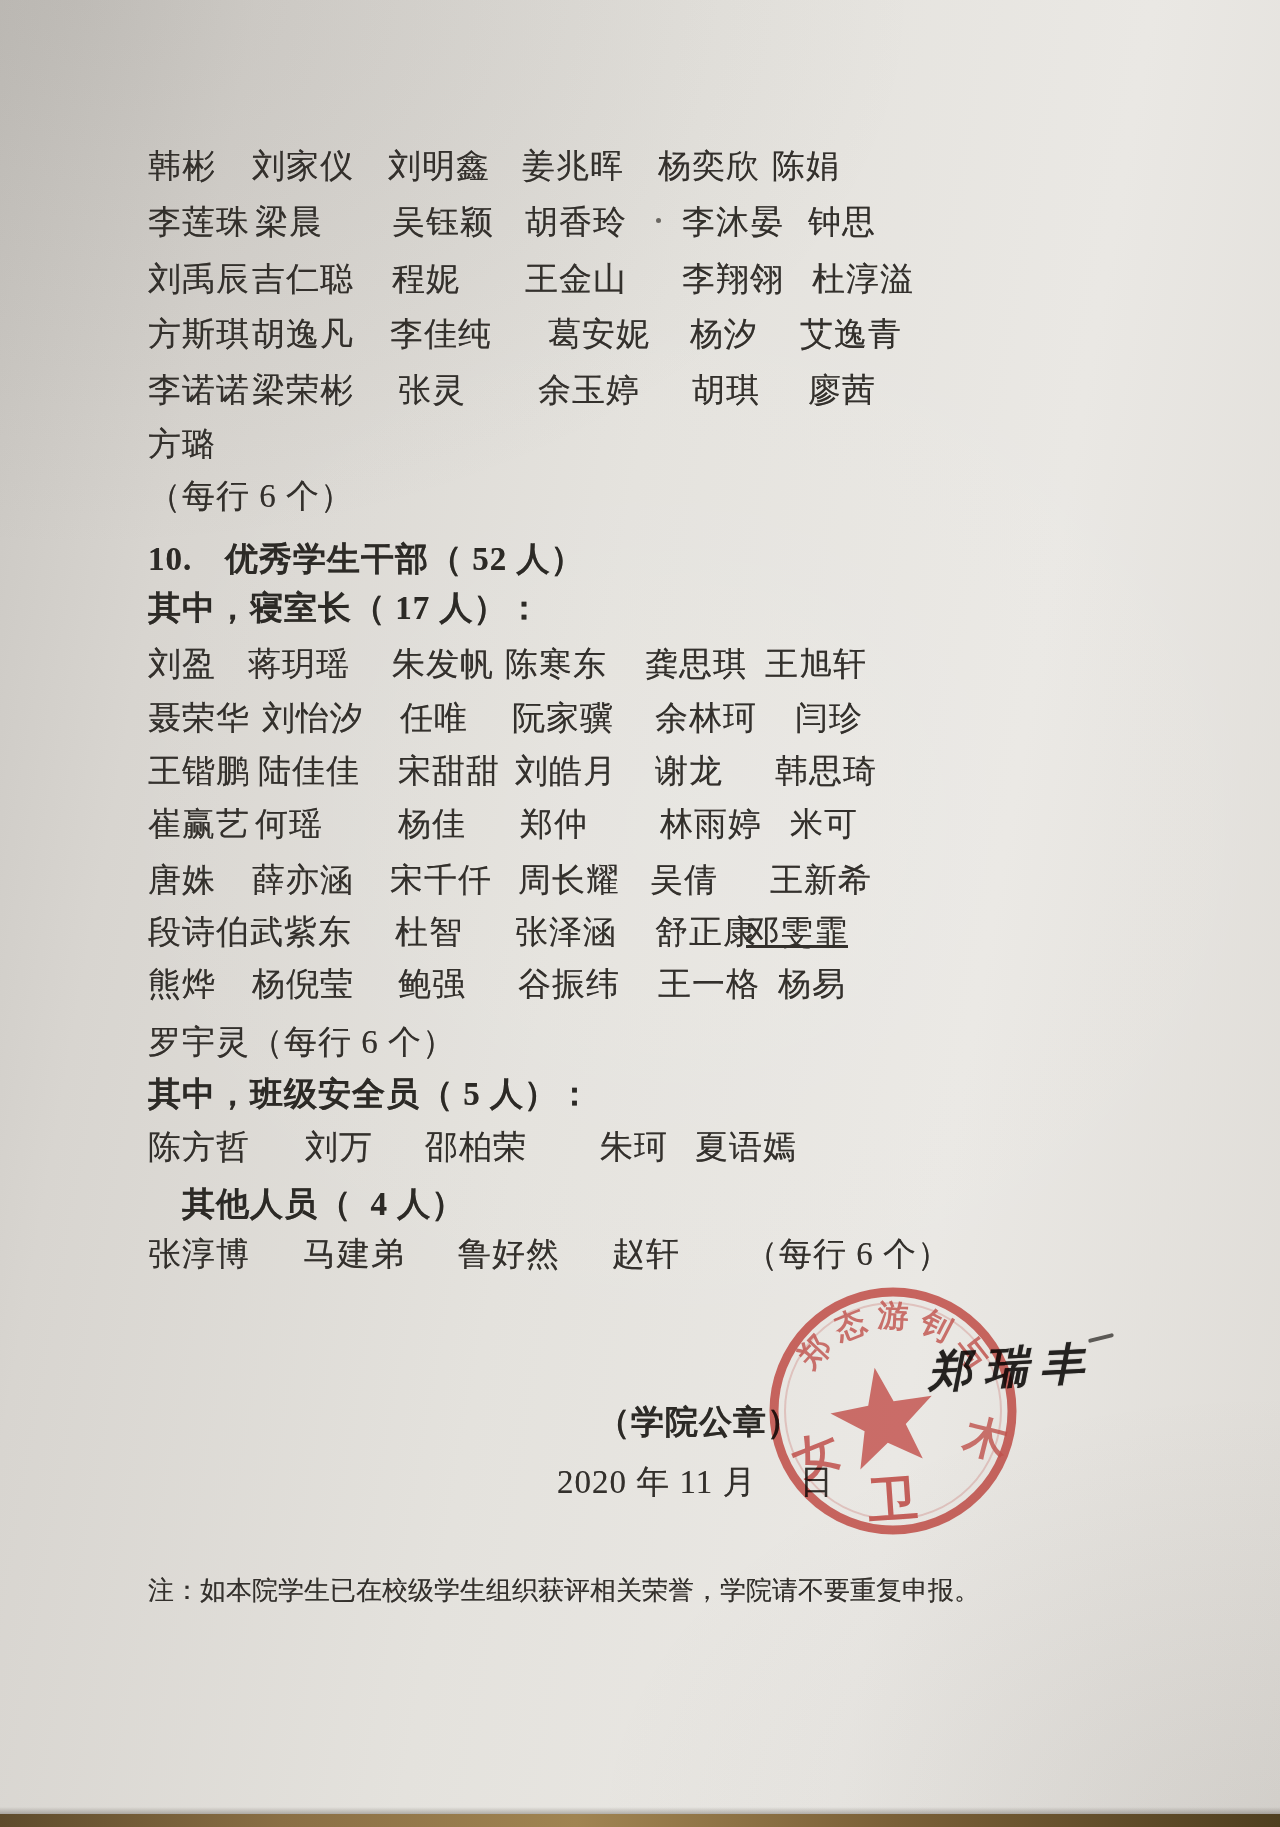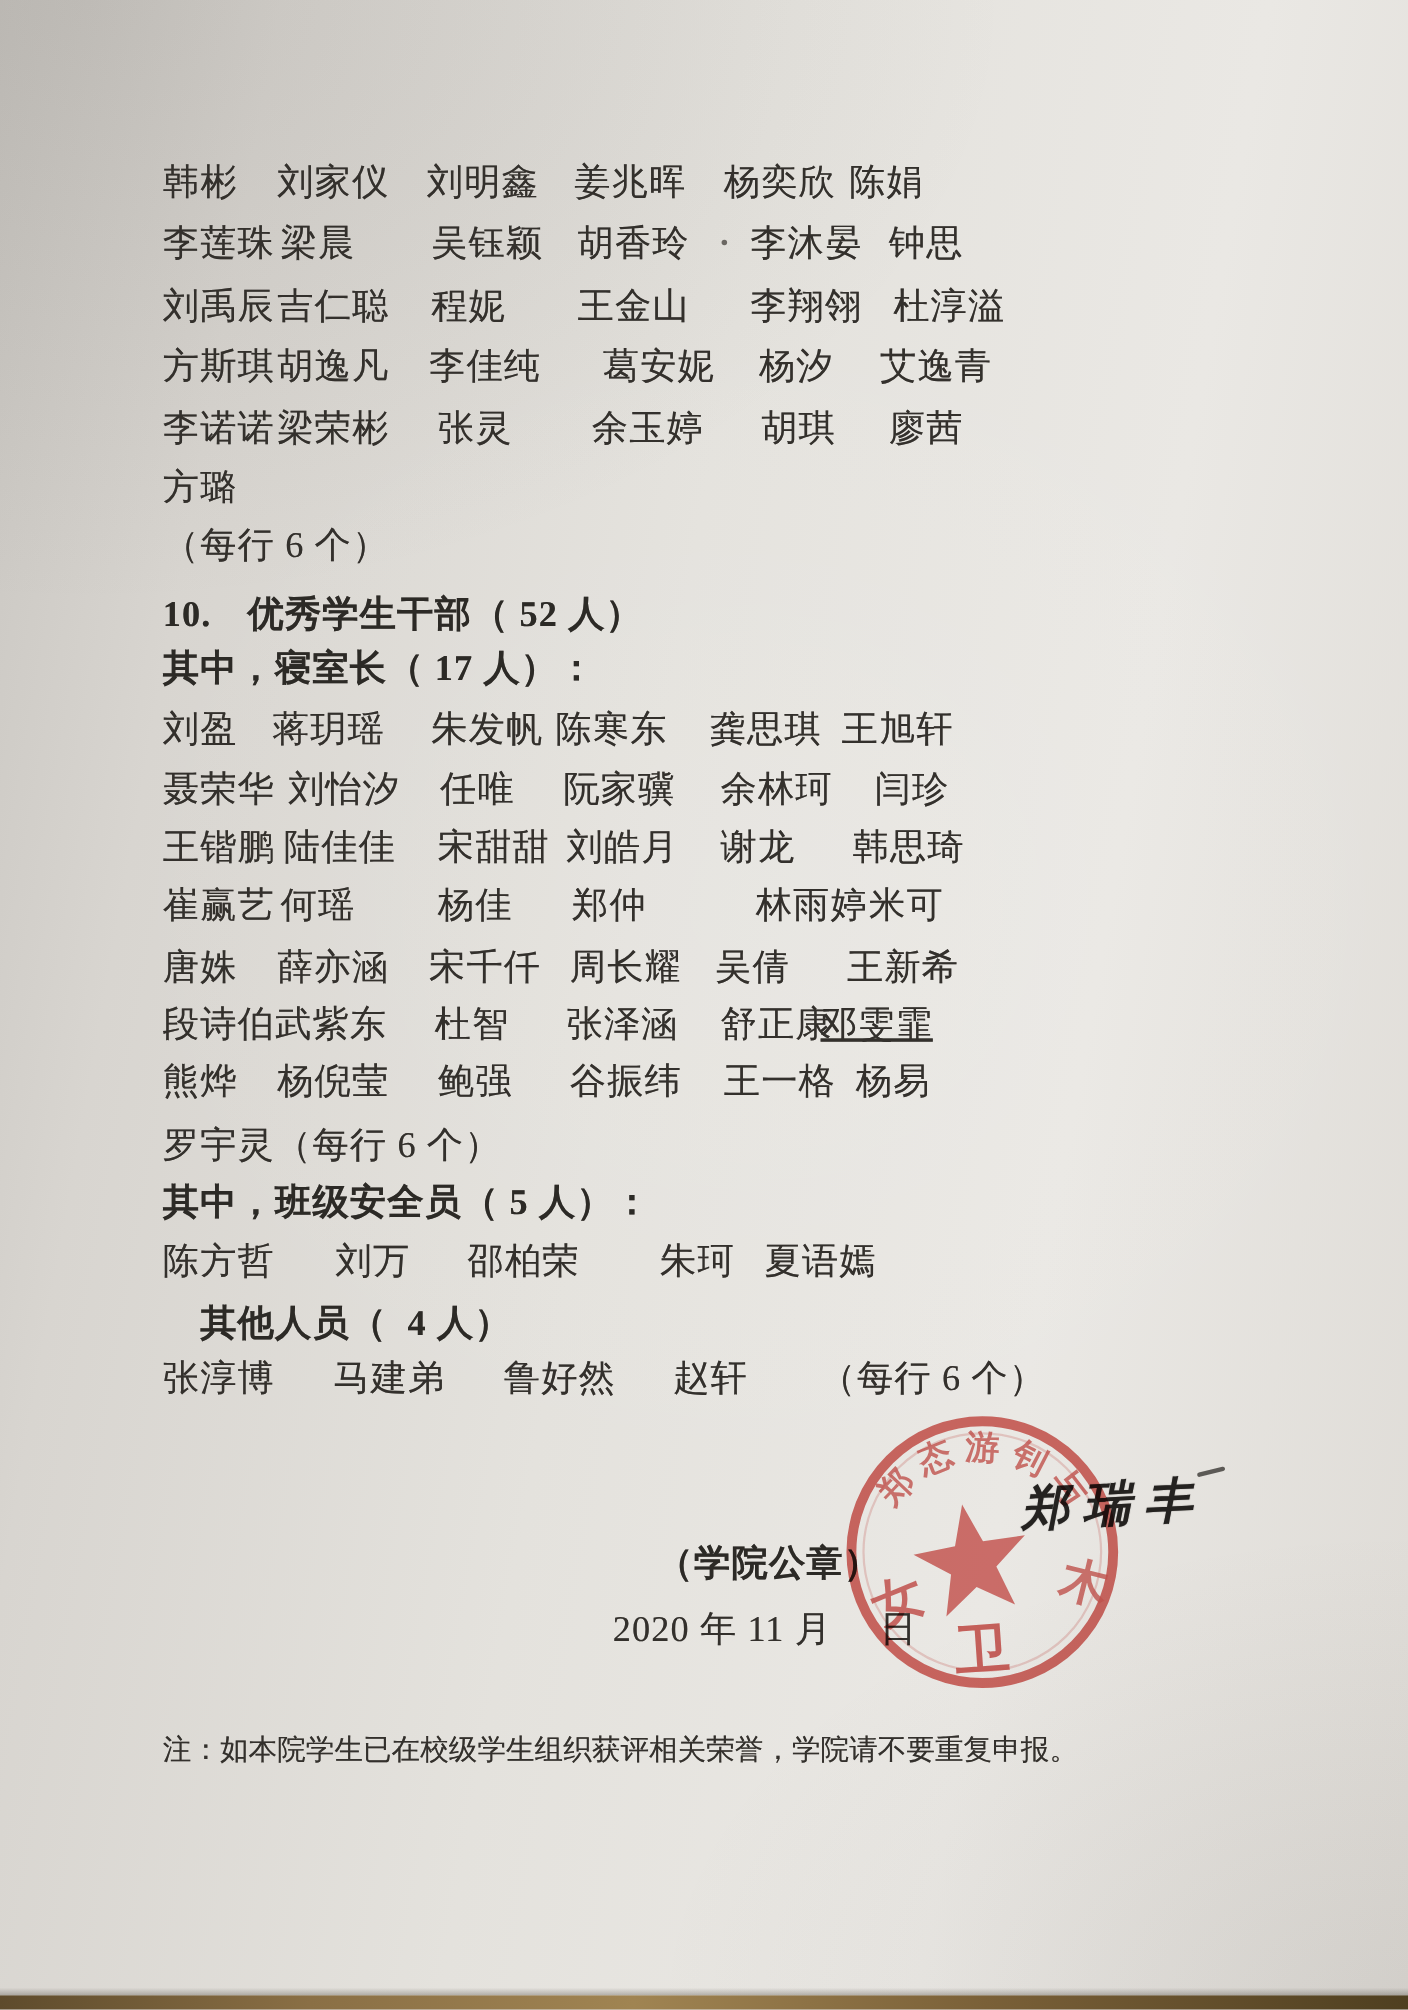--- a/index.html
+++ b/index.html
@@ -113,21 +113,21 @@
       <span class="t" style="left: 148px; top: 755px;">王锴鹏</span>
       <span class="t" style="left: 258px; top: 755px;">陆佳佳</span>
       <span class="t" style="left: 398px; top: 755px;">宋甜甜</span>
       <span class="t" style="left: 515px; top: 755px;">刘皓月</span>
       <span class="t" style="left: 655px; top: 755px;">谢龙</span>
       <span class="t" style="left: 775px; top: 755px;">韩思琦</span>
       <span class="t" style="left: 148px; top: 808px;">崔赢艺</span>
       <span class="t" style="left: 255px; top: 808px;">何瑶</span>
       <span class="t" style="left: 398px; top: 808px;">杨佳</span>
       <span class="t" style="left: 520px; top: 808px;">郑仲</span>
-      <span class="t" style="left: 660px; top: 808px; margin-left: 27px;">林雨婷</span>
+      <span class="t" style="left: 660px; top: 808px;">林雨婷</span>
       <span class="t" style="left: 790px; top: 808px;">米可</span>
       <span class="t" style="left: 148px; top: 864px;">唐姝</span>
       <span class="t" style="left: 252px; top: 864px;">薛亦涵</span>
       <span class="t" style="left: 390px; top: 864px; text-align: right;">宋千仟</span>
       <span class="t" style="left: 518px; top: 864px;">周长耀</span>
       <span class="t" style="left: 650px; top: 864px;">吴倩</span>
       <span class="t" style="left: 770px; top: 864px;">王新希</span>
       <span class="t" style="left: 148px; top: 916px;">段诗伯</span>
       <span class="t" style="left: 250px; top: 916px;">武紫东</span>
       <span class="t" style="left: 395px; top: 916px;">杜智</span>

